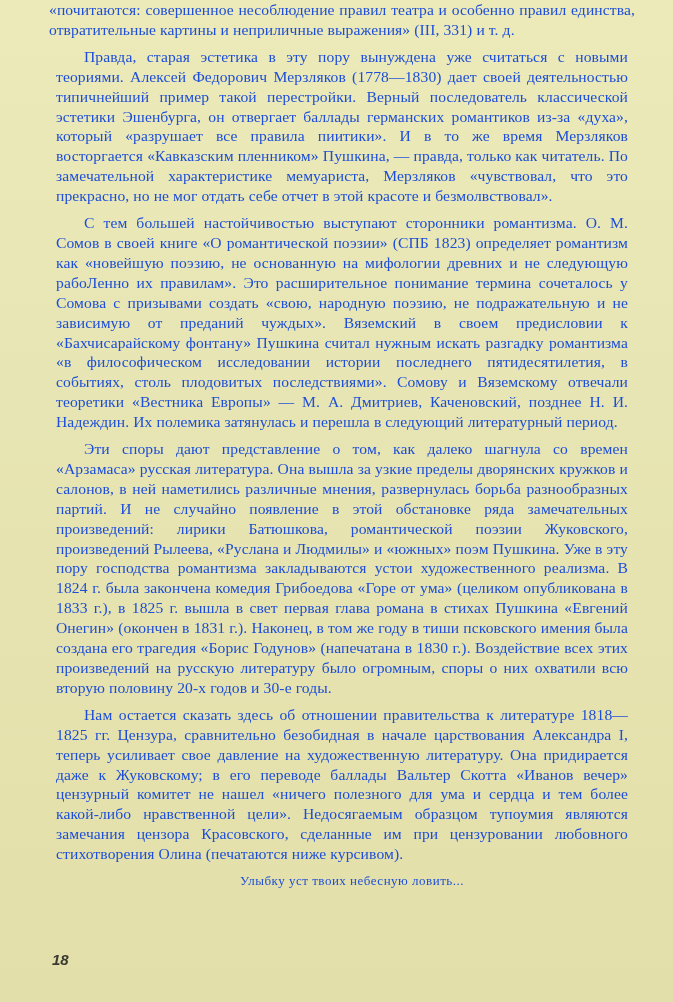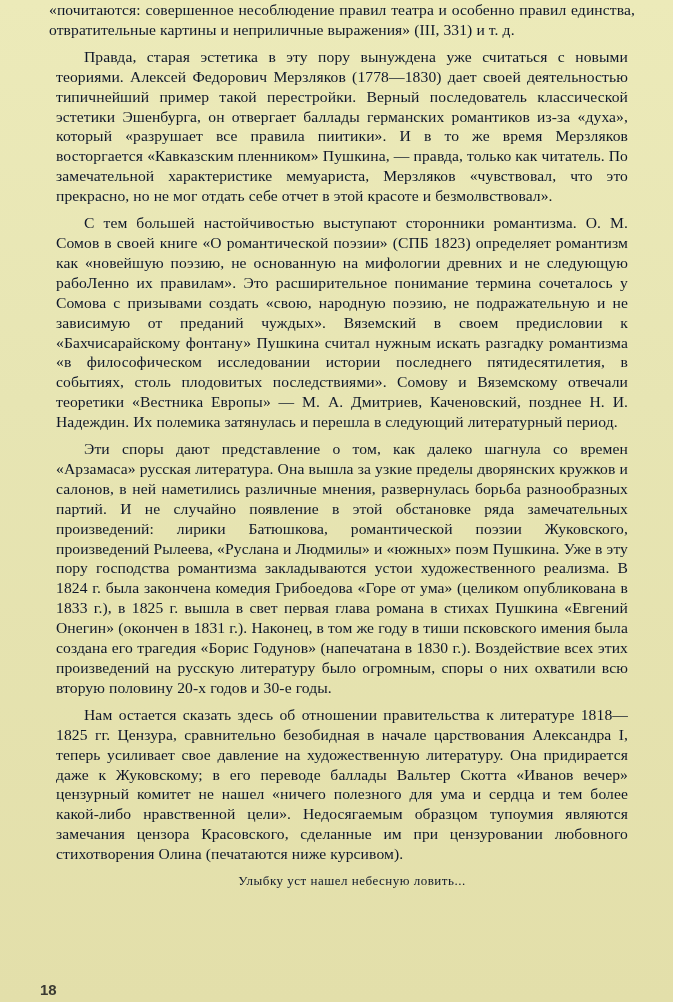--- a/index.html
+++ b/index.html
@@ -5,45 +5,45 @@
   html, body { margin: 0; padding: 0; }
   body {
     width: 673px; height: 1002px; overflow: hidden;
     background: #e9e7b6;
     background-image: linear-gradient(180deg, #eceab9 0%, #e7e5b3 40%, #e3dfaa 100%);
     position: relative;
   }
   .page {
     position: absolute; left: 49px; top: 0; width: 586px;
     font-family: "Liberation Serif", "DejaVu Serif", serif;
-    color: #0f172a;
+    color: #1d4ed8;
     font-size: 15.6px;
     line-height: 19.9px;
     text-align: justify;
     letter-spacing: 0.1px;
   }
   .intro { margin-top: 34px; }
   .para { text-indent: 28px; margin: 7px; }
   .para-first { text-indent: 0; margin: 0; }
   .verse {
     text-align: center; font-size: 13px; letter-spacing: 0.5px;
     margin-top: 2px; padding-left: 20px;
   }
   .page-number {
-    position: absolute; left: 40px; top: 951px;
+    position: absolute; left: 52px; top: 951px;
     font-family: "Liberation Sans", "DejaVu Sans", sans-serif;
-    font-weight: bold;
-    font-size: 15px; color: #3a3a32; margin-top: 30px;
+    font-style: italic; font-weight: bold;
+    font-size: 15px; color: #3a3a32;
   }
 </style>
 </head>
 <body>
 
 <div class="page">
   <p class="para-first intro">«почитаются: совершенное несоблюдение правил театра и особенно правил единства, отвратительные картины и неприличные выражения» (III, 331) и т. д.</p>
   <p class="para">Правда, старая эстетика в эту пору вынуждена уже считаться с новыми теориями. Алексей Федорович Мерзляков (1778—1830) дает своей деятельностью типичнейший пример такой перестройки. Верный последователь классической эстетики Эшенбурга, он отвергает баллады германских романтиков из-за «духа», который «разрушает все правила пиитики». И в то же время Мерзляков восторгается «Кавказским пленником» Пушкина, — правда, только как читатель. По замечательной характеристике мемуариста, Мерзляков «чувствовал, что это прекрасно, но не мог отдать себе отчет в этой красоте и безмолвствовал».</p>
   <p class="para">С тем большей настойчивостью выступают сторонники романтизма. О. М. Сомов в своей книге «О романтической поэзии» (СПБ 1823) определяет романтизм как «новейшую поэзию, не основанную на мифологии древних и не следующую рабоЛенно их правилам». Это расширительное понимание термина сочеталось у Сомова с призывами создать «свою, народную поэзию, не подражательную и не зависимую от преданий чуждых». Вяземский в своем предисловии к «Бахчисарайскому фонтану» Пушкина считал нужным искать разгадку романтизма «в философическом исследовании истории последнего пятидесятилетия, в событиях, столь плодовитых последствиями». Сомову и Вяземскому отвечали теоретики «Вестника Европы» — М. А. Дмитриев, Каченовский, позднее Н. И. Надеждин. Их полемика затянулась и перешла в следующий литературный период.</p>
   <p class="para">Эти споры дают представление о том, как далеко шагнула со времен «Арзамаса» русская литература. Она вышла за узкие пределы дворянских кружков и салонов, в ней наметились различные мнения, развернулась борьба разнообразных партий. И не случайно появление в этой обстановке ряда замечательных произведений: лирики Батюшкова, романтической поэзии Жуковского, произведений Рылеева, «Руслана и Людмилы» и «южных» поэм Пушкина. Уже в эту пору господства романтизма закладываются устои художественного реализма. В 1824 г. была закончена комедия Грибоедова «Горе от ума» (целиком опубликована в 1833 г.), в 1825 г. вышла в свет первая глава романа в стихах Пушкина «Евгений Онегин» (окончен в 1831 г.). Наконец, в том же году в тиши псковского имения была создана его трагедия «Борис Годунов» (напечатана в 1830 г.). Воздействие всех этих произведений на русскую литературу было огромным, споры о них охватили всю вторую половину 20-х годов и 30-е годы.</p>
   <p class="para">Нам остается сказать здесь об отношении правительства к литературе 1818—1825 гг. Цензура, сравнительно безобидная в начале царствования Александра I, теперь усиливает свое давление на художественную литературу. Она придирается даже к Жуковскому; в его переводе баллады Вальтер Скотта «Иванов вечер» цензурный комитет не нашел «ничего полезного для ума и сердца и тем более какой-либо нравственной цели». Недосягаемым образцом тупоумия являются замечания цензора Красовского, сделанные им при цензуровании любовного стихотворения Олина (печатаются ниже курсивом).</p>
-  <div class="verse">Улыбку уст нашел небесную ловить...</div>
+  <div class="verse">Улыбку уст твоих небесную ловить...</div>
 </div>
 
 <div class="page-number">18</div>
 
 </body></html>

